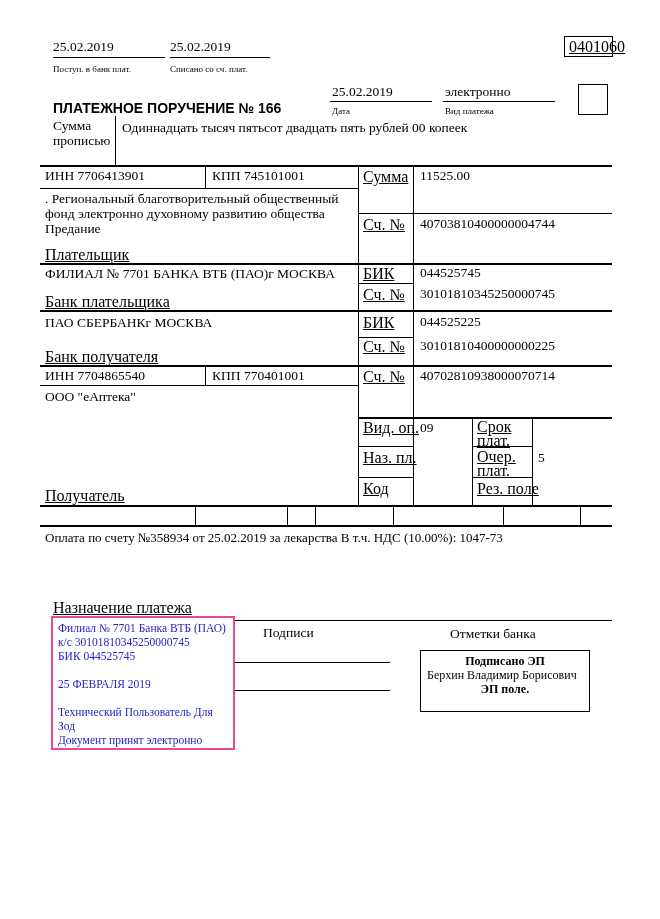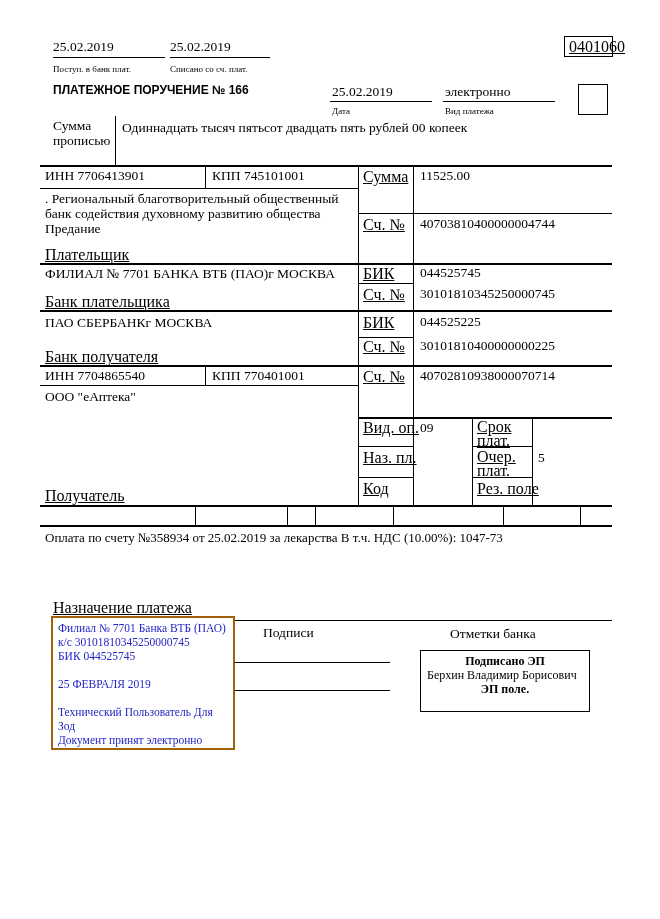--- a/index.html
+++ b/index.html
@@ -11,21 +11,21 @@
   .sm{font-size:16px;text-decoration:underline;}
   .xs{font-size:9px;text-align:right;}
   .bold{font-weight:bold;}
   .italic{font-style:italic;}
   .sans{font-family:"Liberation Sans",sans-serif;}
   .center{text-align:center;}
   .hl{position:absolute;background:#000;height:1px;}
   .thick{height:2px;}
   .vl{position:absolute;background:#000;width:1px;}
   .obox{position:absolute;border:1.5px solid #000;box-sizing:border-box;background:#fff;}
-  .bluebox{position:absolute;border:2px solid #a16207;box-sizing:border-box;
+  .bluebox{position:absolute;border:2px solid #ec4899;box-sizing:border-box;
            color:#2424c4;font-size:11.5px;line-height:14px;padding:3px 5px;}
   .bluebox div{color:#2424c4;}
   .blank{height:14px;}
 </style>
 </head>
 <body>
 
 <div class="page">
 
   <div class="t" style="left:53px;top:39px;">25.02.2019</div>
@@ -33,21 +33,21 @@
   <div class="t xs" style="left:53px;top:62px;">Поступ. в банк плат.</div>
 
   <div class="t" style="left:170px;top:39px;">25.02.2019</div>
   <div class="hl" style="left:170px;top:57px;width:100px;"></div>
   <div class="t xs" style="left:170px;top:62px;">Списано со сч. плат.</div>
 
   <div class="obox" style="left:564px;top:36px;width:49px;height:21px;">
     <div class="t sm" style="left:4px;top:2px;">0401060</div>
   </div>
 
-  <div class="t sans bold" style="left:53px;top:83px;font-size:12px;">ПЛАТЕЖНОЕ ПОРУЧЕНИЕ № 166</div>
+  <div class="t sans bold" style="left:53px;top:101px;font-size:14px;">ПЛАТЕЖНОЕ ПОРУЧЕНИЕ № 166</div>
 
   <div class="t" style="left:332px;top:84px;">25.02.2019</div>
   <div class="hl" style="left:330px;top:101px;width:102px;"></div>
   <div class="t xs" style="left:332px;top:104px;">Дата</div>
 
   <div class="t" style="left:445px;top:84px;">электронно</div>
   <div class="hl" style="left:443px;top:101px;width:112px;"></div>
   <div class="t xs" style="left:445px;top:104px;">Вид платежа</div>
 
   <div class="obox" style="left:578px;top:84px;width:30px;height:31px;border-width:1px;"></div>
@@ -85,21 +85,21 @@
   <div class="vl" style="left:315px;top:505px;height:20px;"></div>
   <div class="vl" style="left:393px;top:505px;height:20px;"></div>
   <div class="vl" style="left:503px;top:505px;height:20px;"></div>
   <div class="vl" style="left:580px;top:505px;height:20px;"></div>
 
   <div class="t" style="left:45px;top:168px;">ИНН 7706413901</div>
   <div class="t" style="left:212px;top:168px;">КПП 745101001</div>
   <div class="t sm" style="left:363px;top:169px;">Сумма</div>
   <div class="t" style="left:420px;top:168px;">11525.00</div>
 
-  <div class="t wrap" style="left:45px;top:191px;width:305px;">. Региональный благотворительный общественный банк содействия духовному развитию общества Предание</div>
+  <div class="t wrap" style="left:45px;top:191px;width:305px;">. Региональный благотворительный общественный фонд электронно духовному развитию общества Предание</div>
   <div class="t sm" style="left:363px;top:217px;">Сч. №</div>
   <div class="t" style="left:420px;top:216px;">40703810400000004744</div>
   <div class="t sm" style="left:45px;top:247px;">Плательщик</div>
 
   <div class="t" style="left:45px;top:266px;">ФИЛИАЛ № 7701 БАНКА ВТБ (ПАО)г МОСКВА</div>
   <div class="t sm" style="left:363px;top:266px;">БИК</div>
   <div class="t" style="left:420px;top:265px;">044525745</div>
   <div class="t sm" style="left:363px;top:287px;">Сч. №</div>
   <div class="t" style="left:420px;top:286px;">30101810345250000745</div>
   <div class="t sm" style="left:45px;top:294px;">Банк плательщика</div>

